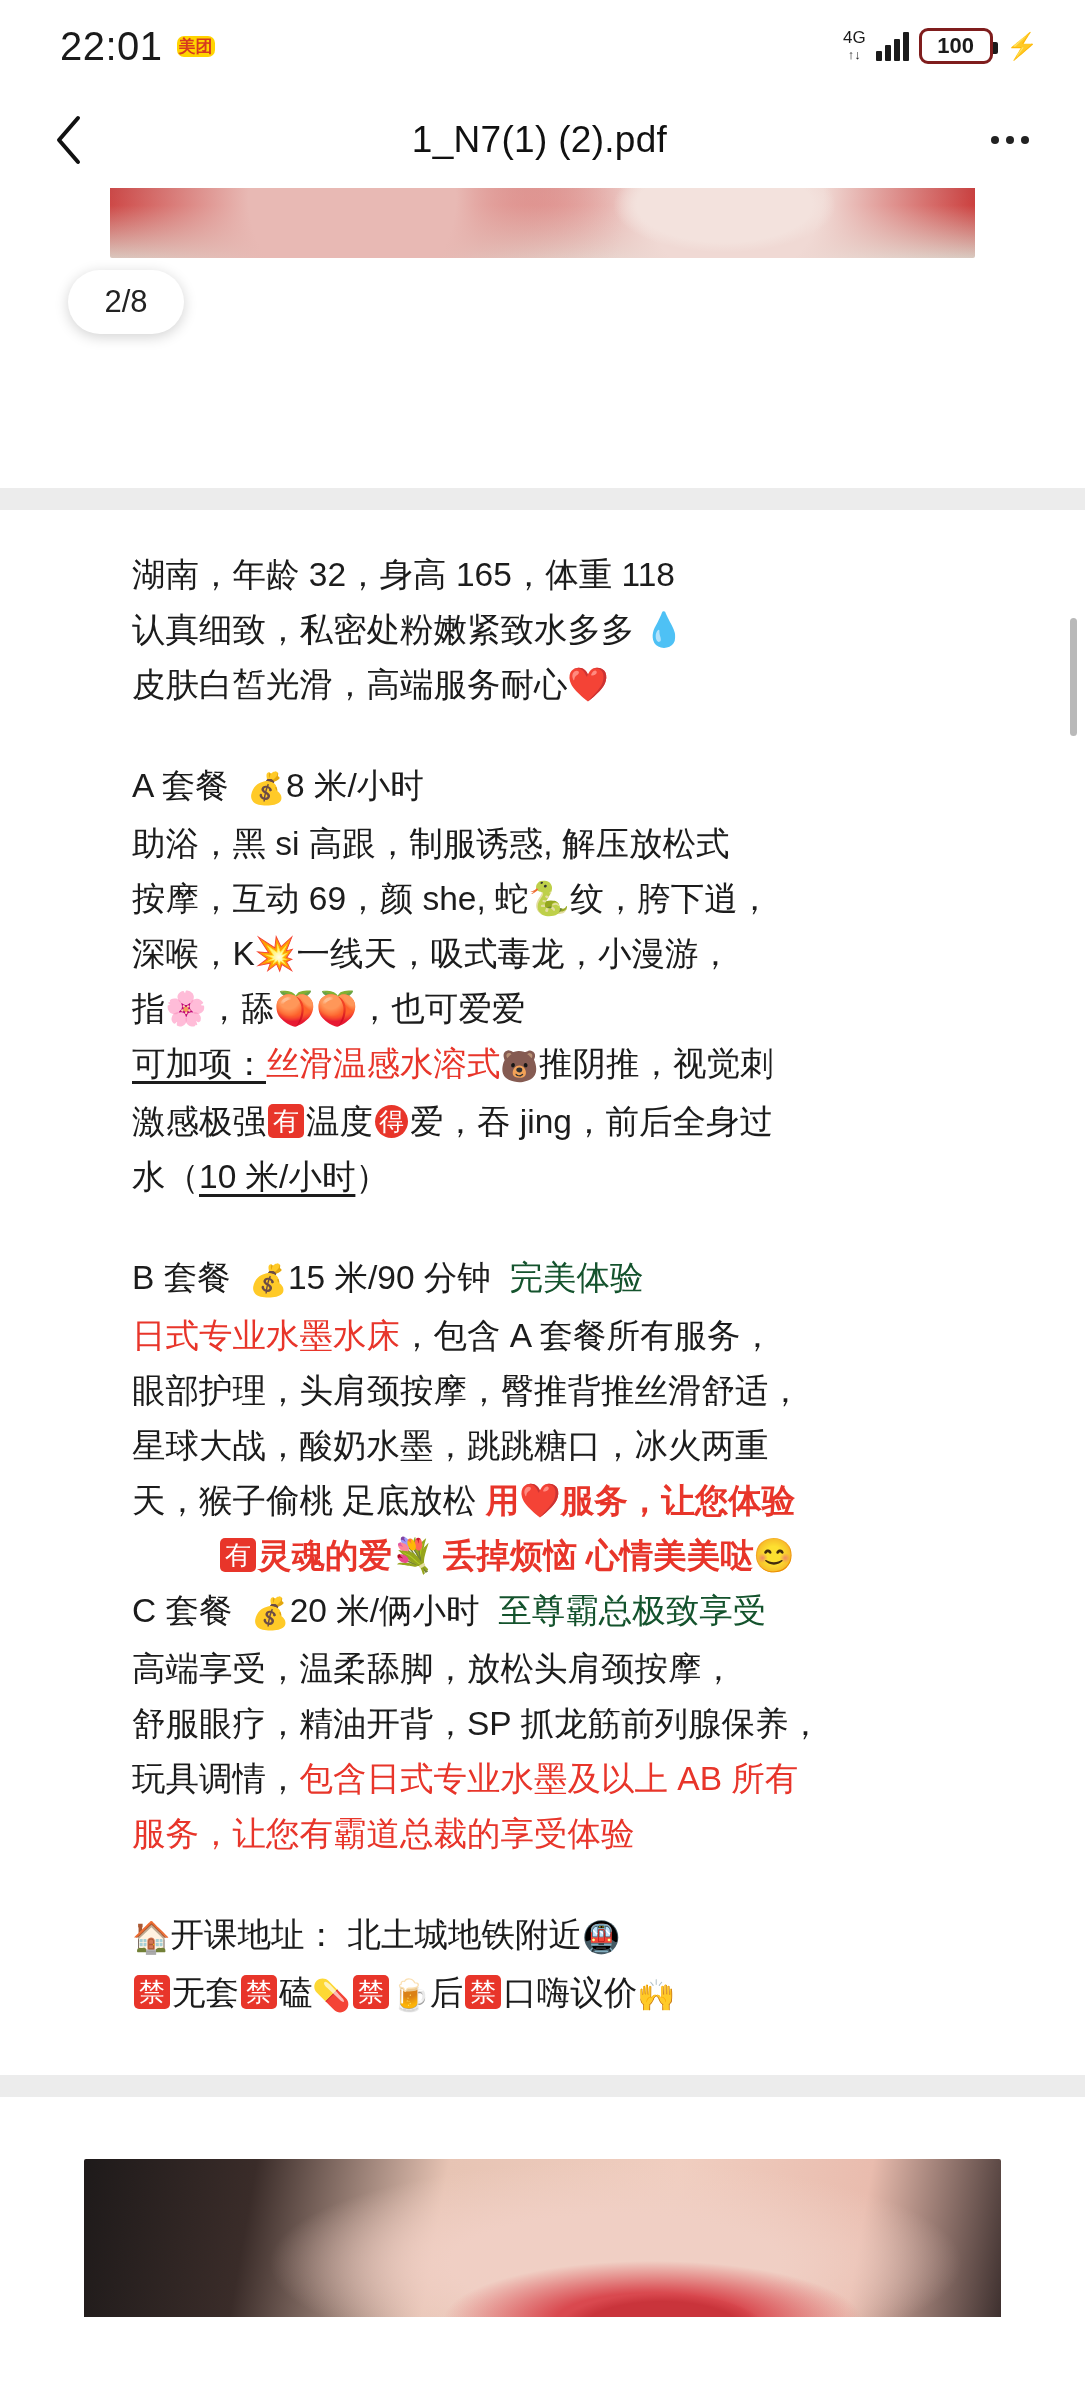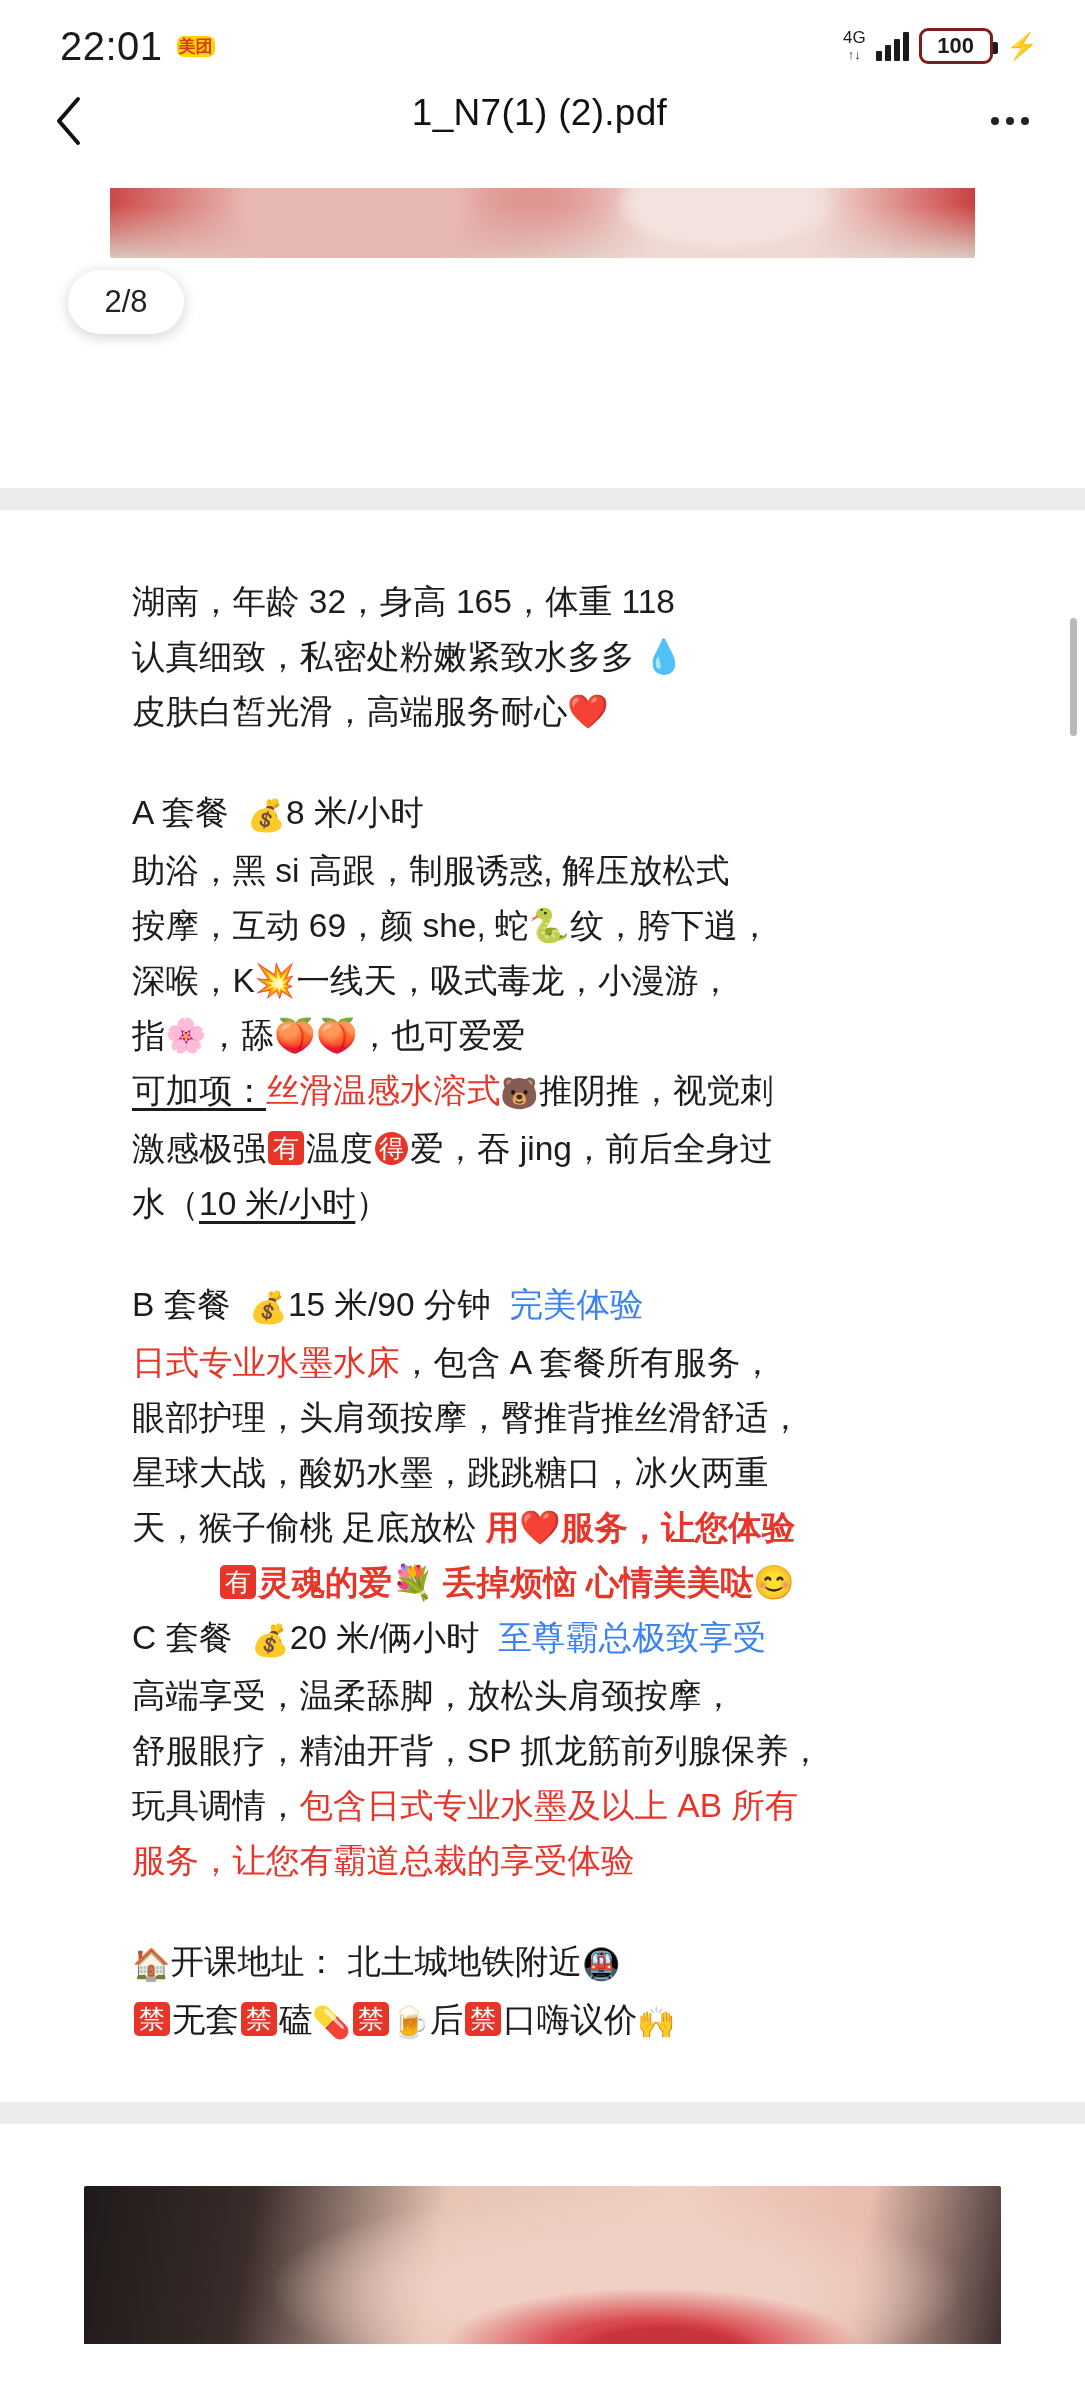--- a/index.html
+++ b/index.html
@@ -106,21 +106,21 @@
   .bolt {
     font-size: 26px;
     color: #1b1b1b;
     margin-left: 4px;
   }
 
   
   .appbar {
     height: 96px;
     display: flex;
-    align-items: flex-start;
+    align-items: center;
     padding: 0 46px 0 40px;
     box-sizing: border-box;
   }
   .back-btn {
     width: 58px;
     height: 58px;
     display: flex;
     align-items: center;
     justify-content: center;
     cursor: pointer;
@@ -210,31 +210,31 @@
   }
 
   .white-body {
     height: 230px;
     background: #fff;
   }
 
   
   .text-page {
     background: #fff;
-    padding: 64px 120px 52px 132px;
+    padding: 37px 120px 52px 132px;
     box-sizing: border-box;
     font-size: 33.5px;
     line-height: 55px;
     color: #1c1c1c;
   }
   .text-page p { margin: 0; }
   .blank { height: 46px; }
 
   .red { color: #e8352a; }
-  .blue { color: #3b82f6; }
+  .blue { color: #14532d; }
   .bold { font-weight: bold; }
   .uline { text-decoration: underline; text-underline-offset: 6px; }
 
   .emoji-box {
     display: inline-block;
     background: #e8352a;
     color: #fff;
     font-size: 26px;
     line-height: 34px;
     padding: 0 5px;

